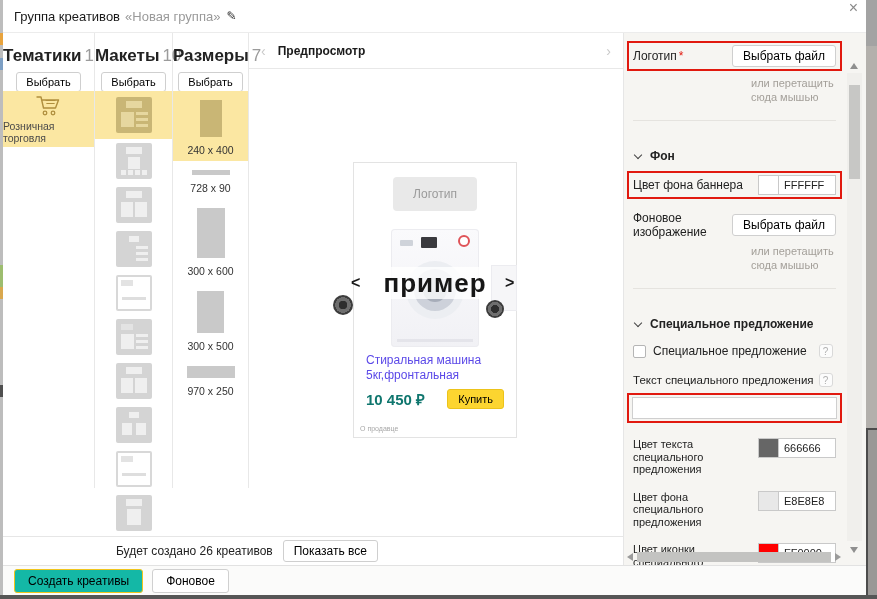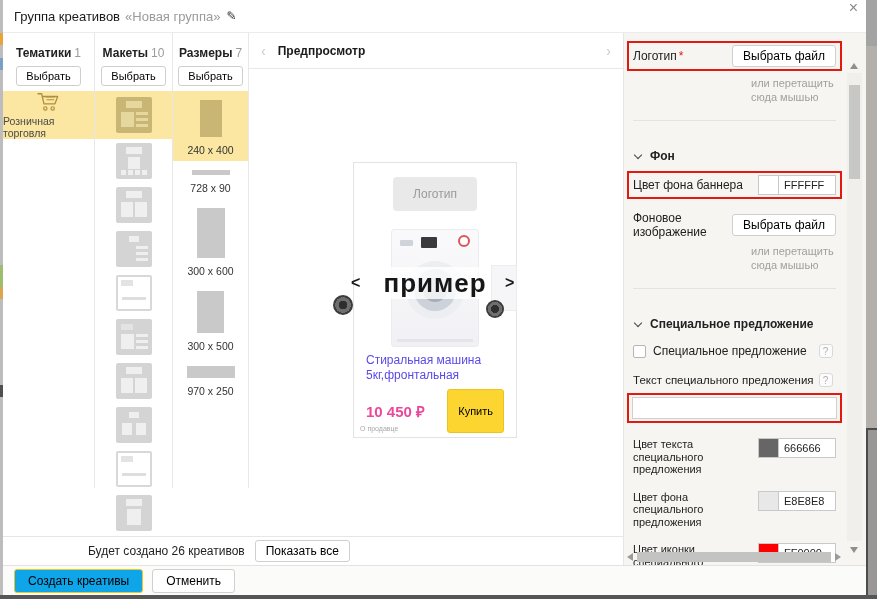--- a/index.html
+++ b/index.html
@@ -23,25 +23,25 @@
 
   .mid { flex:1; display:flex; min-height:0; }
   .left-group { width:620px; flex:0 0 620px; display:flex; flex-direction:column; }
   .cols { flex:1; display:flex; min-height:0; }
 
   .col { border-right:1px solid #e8e8e8; display:flex; flex-direction:column; }
   .col-themes { width:92px; flex:0 0 92px; }
   .col-layouts { width:78px; flex:0 0 78px; }
   .col-sizes { width:76px; flex:0 0 76px; }
   .col-header { height:58px; flex:0 0 58px; text-align:center; padding-top:13px; }
-  .col-title { font-size:12px; font-weight:bold; color:#222; }
+  .col-title { font-size:17px; font-weight:bold; color:#222; }
   .col-count { color:#9b9b9b; font-weight:normal; margin-left:3px; }
   .select-btn { margin-top:6px; display:inline-block; font-size:11px; padding:3px 9px; background:#fff; border:1px solid #cfcfcf; border-radius:3px; cursor:pointer; color:#000; }
 
-  .theme-item { height:48px; background:#fbe7a2; display:flex; flex-direction:column; align-items:center; justify-content:center; cursor:pointer; }
+  .theme-item { height:56px; background:#fbe7a2; display:flex; flex-direction:column; align-items:center; justify-content:center; cursor:pointer; }
   .theme-item .label { font-size:10.5px; color:#4a4a4a; margin-top:2px; }
 
   .layout-item { height:44px; display:flex; align-items:center; justify-content:center; cursor:pointer; flex:0 0 44px; }
   .layout-item.selected { background:#fbe7a2; height:48px; flex:0 0 48px; }
   .thumb { width:36px; height:36px; background:#d4d4d4; border-radius:2px; position:relative; overflow:hidden; --sh:#efefef; }
   .layout-item.selected .thumb { background:#c9b675; --sh:#e6d79f; }
   .thumb.outline { background:#fff; box-shadow:inset 0 0 0 2px #d8d8d8; --sh:#d8d8d8; }
   .thumb span { position:absolute; background:var(--sh); }
   .s-tbar { left:10px; top:4px; width:16px; height:7px; }
   .s-tbar-s { left:13px; top:5px; width:10px; height:6px; }
@@ -75,31 +75,31 @@
   .machine .display { position:absolute; left:30px; top:8px; width:16px; height:11px; background:#3a3a3e; border-radius:1px; }
   .machine .led { position:absolute; left:9px; top:11px; width:13px; height:6px; background:#cfd3da; border-radius:1px; }
   .machine .knob { position:absolute; right:9px; top:6px; width:12px; height:12px; border-radius:50%; background:#fff; border:2px solid #df5358; }
   .machine .door { position:absolute; left:50%; top:32px; transform:translateX(-50%); width:58px; height:58px; border-radius:50%; background:#eceef2; }
   .machine .door::before { content:""; position:absolute; inset:8px; border-radius:50%; background:#cdd1da; }
   .machine .door::after { content:""; position:absolute; inset:17px; border-radius:50%; background:#a7adb9; }
   .machine .base { position:absolute; left:6px; right:6px; bottom:5px; height:3px; background:#e4e4ea; }
   .watermark { position:absolute; left:0; right:0; top:104px; height:32px; background:rgba(255,255,255,0.8); display:flex; align-items:center; justify-content:center; font-size:26px; font-weight:bold; color:#161616; letter-spacing:1px; z-index:3; }
   .prod-title { position:absolute; left:12px; top:190px; font-size:12px; line-height:15px; color:#5b49e8; }
   .price-row { position:absolute; left:12px; right:12px; top:226px; display:flex; align-items:center; justify-content:space-between; }
-  .price { font-size:15px; font-weight:bold; color:#ec4899; }
-  .buy-btn { background:#fcd530; border:1px solid #ecc31a; border-radius:3px; font-size:11px; padding:15px 10px; cursor:pointer; color:#000; }
+  .price { font-size:15px; font-weight:bold; color:#0f766e; }
+  .buy-btn { background:#fcd530; border:1px solid #ecc31a; border-radius:3px; font-size:11px; padding:3px 10px; cursor:pointer; color:#000; }
   .about-seller { position:absolute; left:6px; bottom:5px; font-size:7px; color:#a8a8a8; }
   .car-arrow { position:absolute; z-index:4; font-size:16px; font-weight:bold; color:#1a1a1a; cursor:pointer; }
   .car-arrow.left { left:102px; top:205px; }
   .car-arrow.right { left:256px; top:205px; }
   .neighbor-wheel { position:absolute; left:84px; top:226px; width:20px; height:20px; border-radius:50%; background:radial-gradient(circle at 50% 50%, #2e2e2e 0 30%, #6e6e6e 31% 55%, #3c3c3c 56% 75%, #8a8a8a 76%); z-index:3; }
   .neighbor-right { position:absolute; left:242px; top:196px; width:26px; height:46px; background:#f6f6f8; border:1px solid #ececf0; z-index:3; }
   .neighbor-right::after { content:""; position:absolute; left:-6px; bottom:-8px; width:18px; height:18px; border-radius:50%; background:radial-gradient(circle at 50% 50%, #2e2e2e 0 30%, #6e6e6e 31% 55%, #3c3c3c 56% 75%, #8a8a8a 76%); }
 
-  .creatives-bar { height:29px; flex:0 0 29px; border-top:1px solid #e6e6e6; display:flex; align-items:center; padding-left:85px; gap:10px; font-size:12px; color:#222;margin-top:48px; }
+  .creatives-bar { height:29px; flex:0 0 29px; border-top:1px solid #e6e6e6; display:flex; align-items:center; padding-left:113px; gap:10px; font-size:12px; color:#222;margin-top:48px; }
   .show-all-btn { background:#fff; border:1px solid #cfcfcf; border-radius:3px; font-size:12px; padding:3px 10px; cursor:pointer; color:#000; }
 
   
   .right-panel { flex:1; border-left:1px solid #e6e6e6; background:#f6f5f2; display:flex; flex-direction:column; position:relative; min-width:0; }
   .panel-header { height:36px; flex:0 0 36px; background:#fff; border-bottom:1px solid #e8e8e8; display:flex; align-items:center; padding-left:10px; font-size:13px; color:#222; }
   .panel-content { flex:1; padding:0 30px 0 9px; position:relative; overflow:hidden; }
   .p-section { border-bottom:1px solid #e5e3df; padding-bottom:16px; }
   .p-section:last-child { border-bottom:none; }
   .red-wrap { border:2px solid #e1190f; display:flex; align-items:center; justify-content:space-between; padding:2px 4px; margin:8px -6px 0 -6px; }
   .field-label { font-size:12px; color:#222; }
@@ -125,21 +125,21 @@
   .vscroll { position:absolute; right:4px; top:40px; width:15px; height:468px; background:#f0efec; z-index:6; }
   .vscroll .thumb-v { position:absolute; left:2px; right:2px; top:12px; height:94px; background:#c7c7c5; cursor:grab; }
   .tri-up { position:absolute; left:3px; top:-10px; width:0; height:0; border-left:4.5px solid transparent; border-right:4.5px solid transparent; border-bottom:6px solid #8f8f8f; cursor:pointer; }
   .tri-dn { position:absolute; left:3px; bottom:-12px; width:0; height:0; border-left:4.5px solid transparent; border-right:4.5px solid transparent; border-top:6px solid #8f8f8f; cursor:pointer; }
   .hscroll { position:absolute; left:3px; right:25px; bottom:2px; height:12px; z-index:6; }
   .hscroll .thumb-h { position:absolute; left:10px; right:10px; top:1px; height:10px; background:#c3c3c1; cursor:grab; }
   .tri-l { position:absolute; left:0; top:2px; width:0; height:0; border-top:4.5px solid transparent; border-bottom:4.5px solid transparent; border-right:6px solid #9b9b9b; cursor:pointer; }
   .tri-r { position:absolute; right:0; top:2px; width:0; height:0; border-top:4.5px solid transparent; border-bottom:4.5px solid transparent; border-left:6px solid #9b9b9b; cursor:pointer; }
 
   .bottombar { height:30px; flex:0 0 30px; border-top:1px solid #e2e2e2; background:#fbfbfa; display:flex; align-items:center; padding-left:11px; gap:9px; }
-  .btn-primary { background:#0ea5e9; border:1px solid #f0c51c; border-radius:3px; font-size:12px; padding:4px 13px; cursor:pointer; color:#000; }
+  .btn-primary { background:#14b8a6; border:1px solid #f0c51c; border-radius:3px; font-size:12px; padding:4px 13px; cursor:pointer; color:#000; }
   .btn-secondary { background:#fff; border:1px solid #d0d0d0; border-radius:3px; font-size:12px; padding:4px 13px; cursor:pointer; color:#000; }
 
   .cart-svg { display:block; }
 </style>
 </head>
 <body>
 
 <div class="edge-left">
   <div class="seg" style="top:33px;height:12px;background:#e8a33d;"></div>
   <div class="seg" style="top:58px;height:12px;background:#7d9fc4;"></div>
@@ -418,15 +418,15 @@
       <div class="hscroll">
         <span class="tri-l"></span>
         <span class="thumb-h"></span>
         <span class="tri-r"></span>
       </div>
     </div>
   </div>
 
   <div class="bottombar">
     <span class="btn-primary">Создать креативы</span>
-    <span class="btn-secondary">Отменить</span>
+    <span class="btn-secondary">Фоновое</span>
   </div>
 </div>
 
 </body></html>

